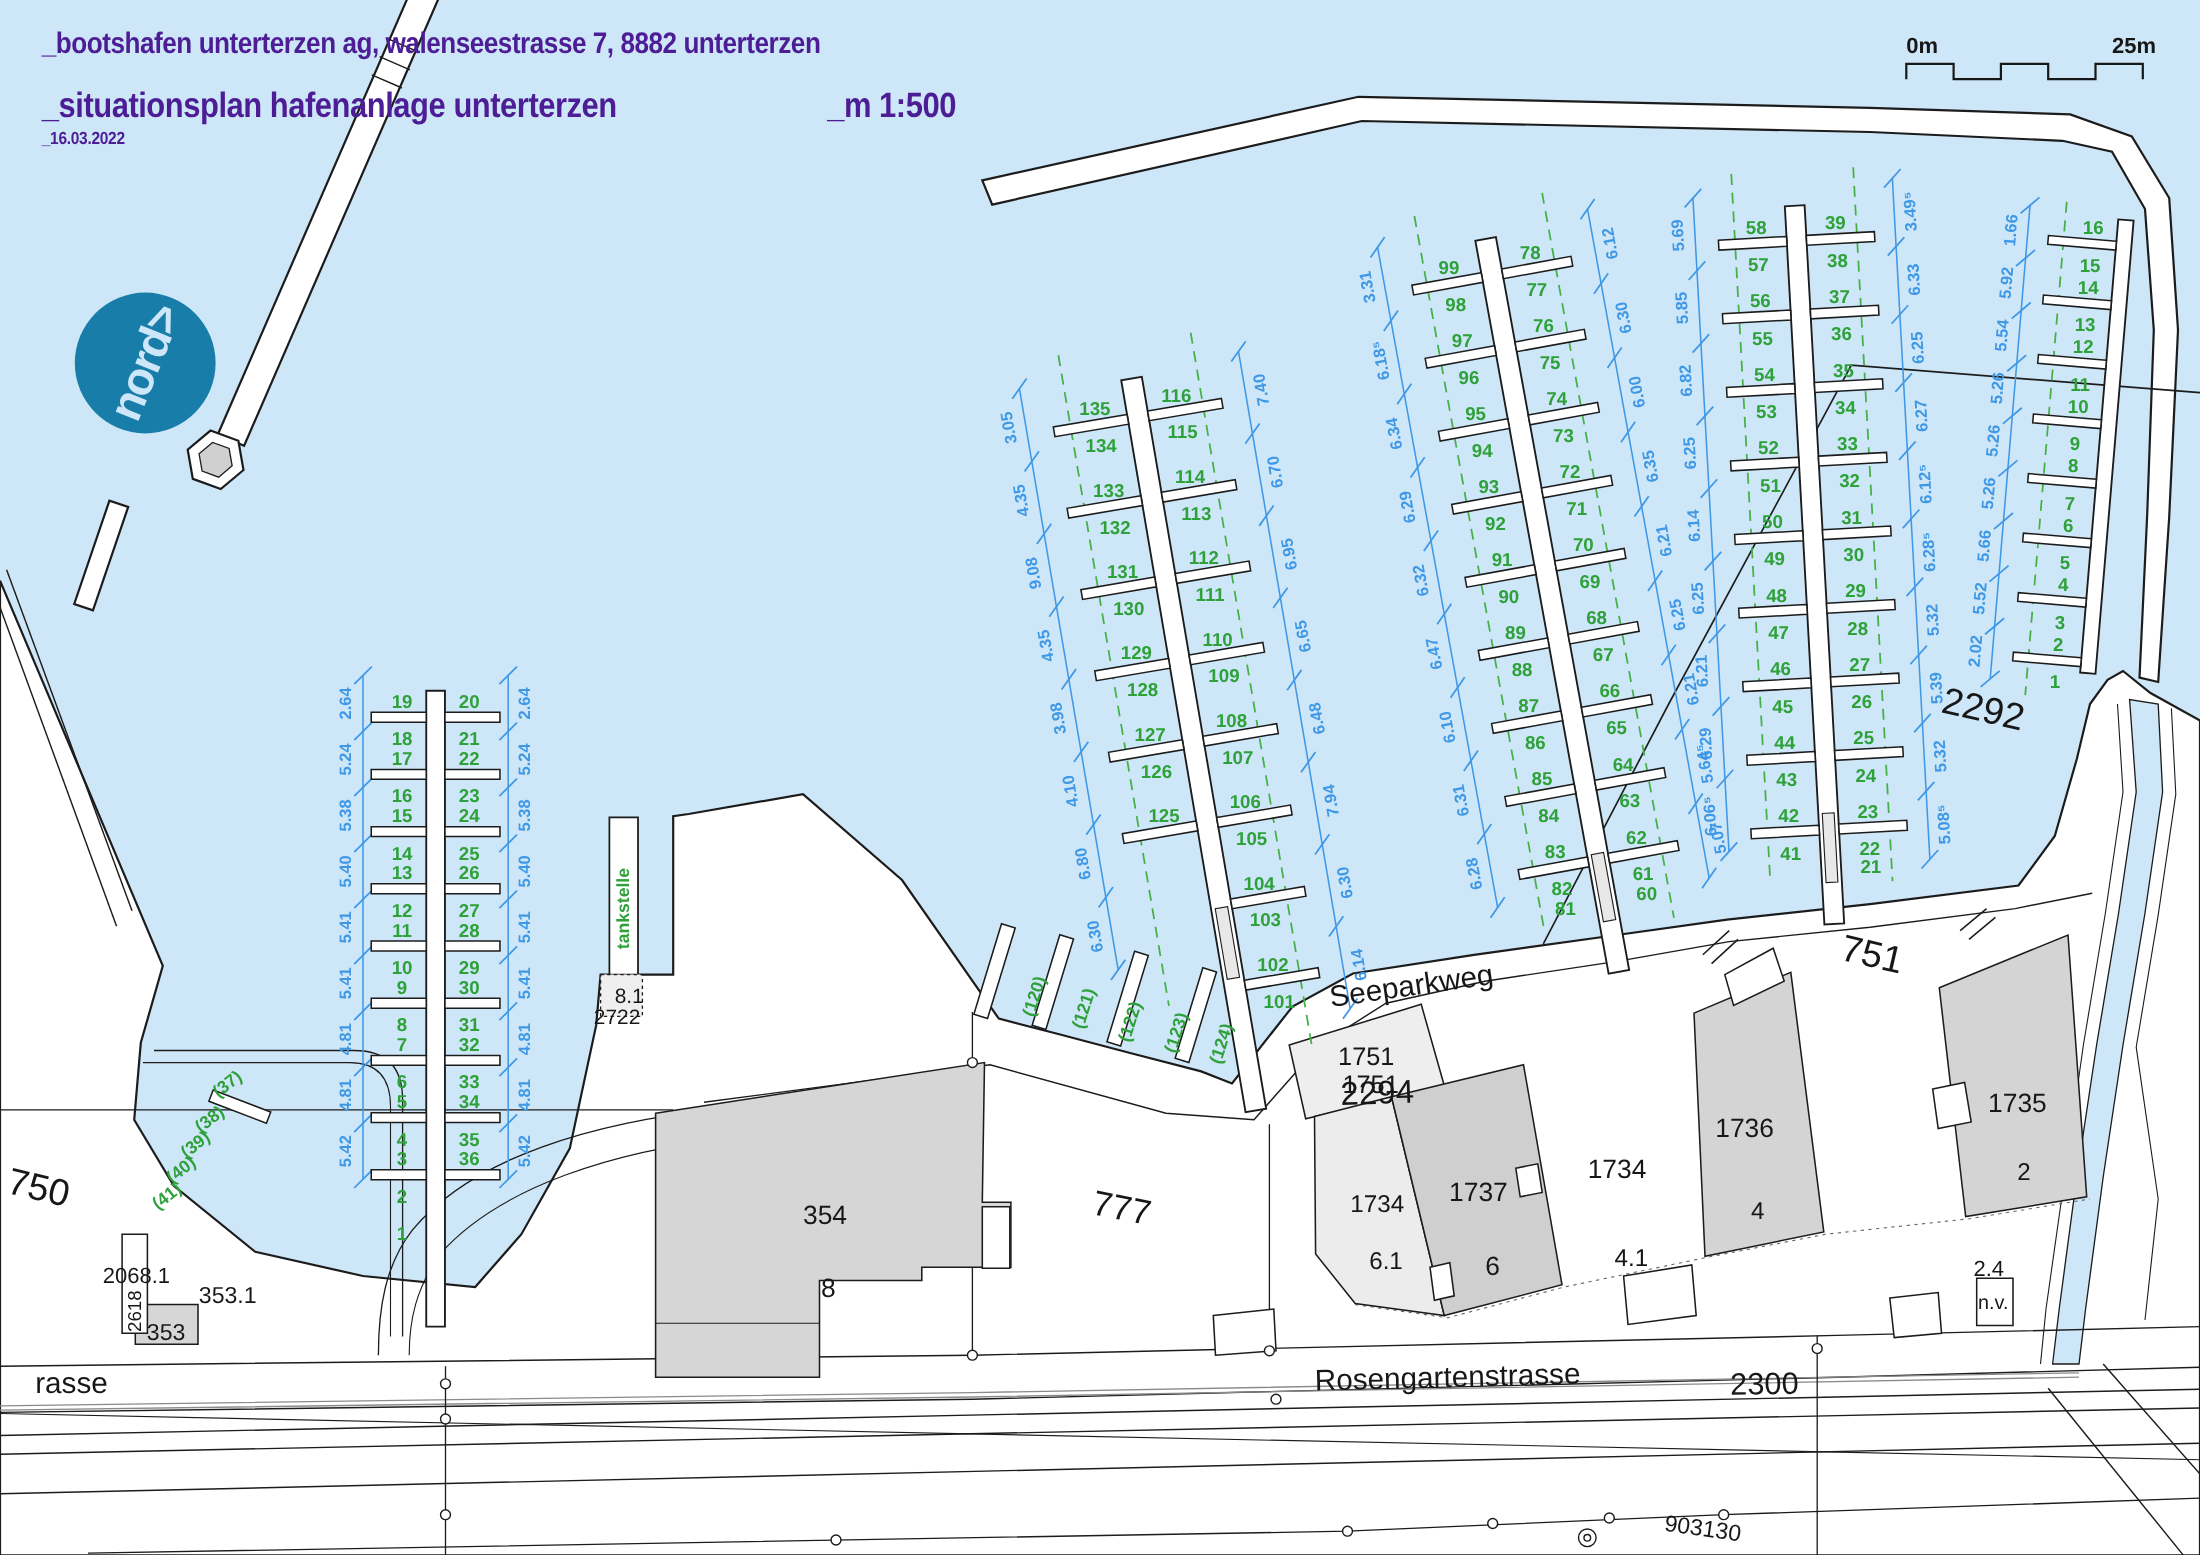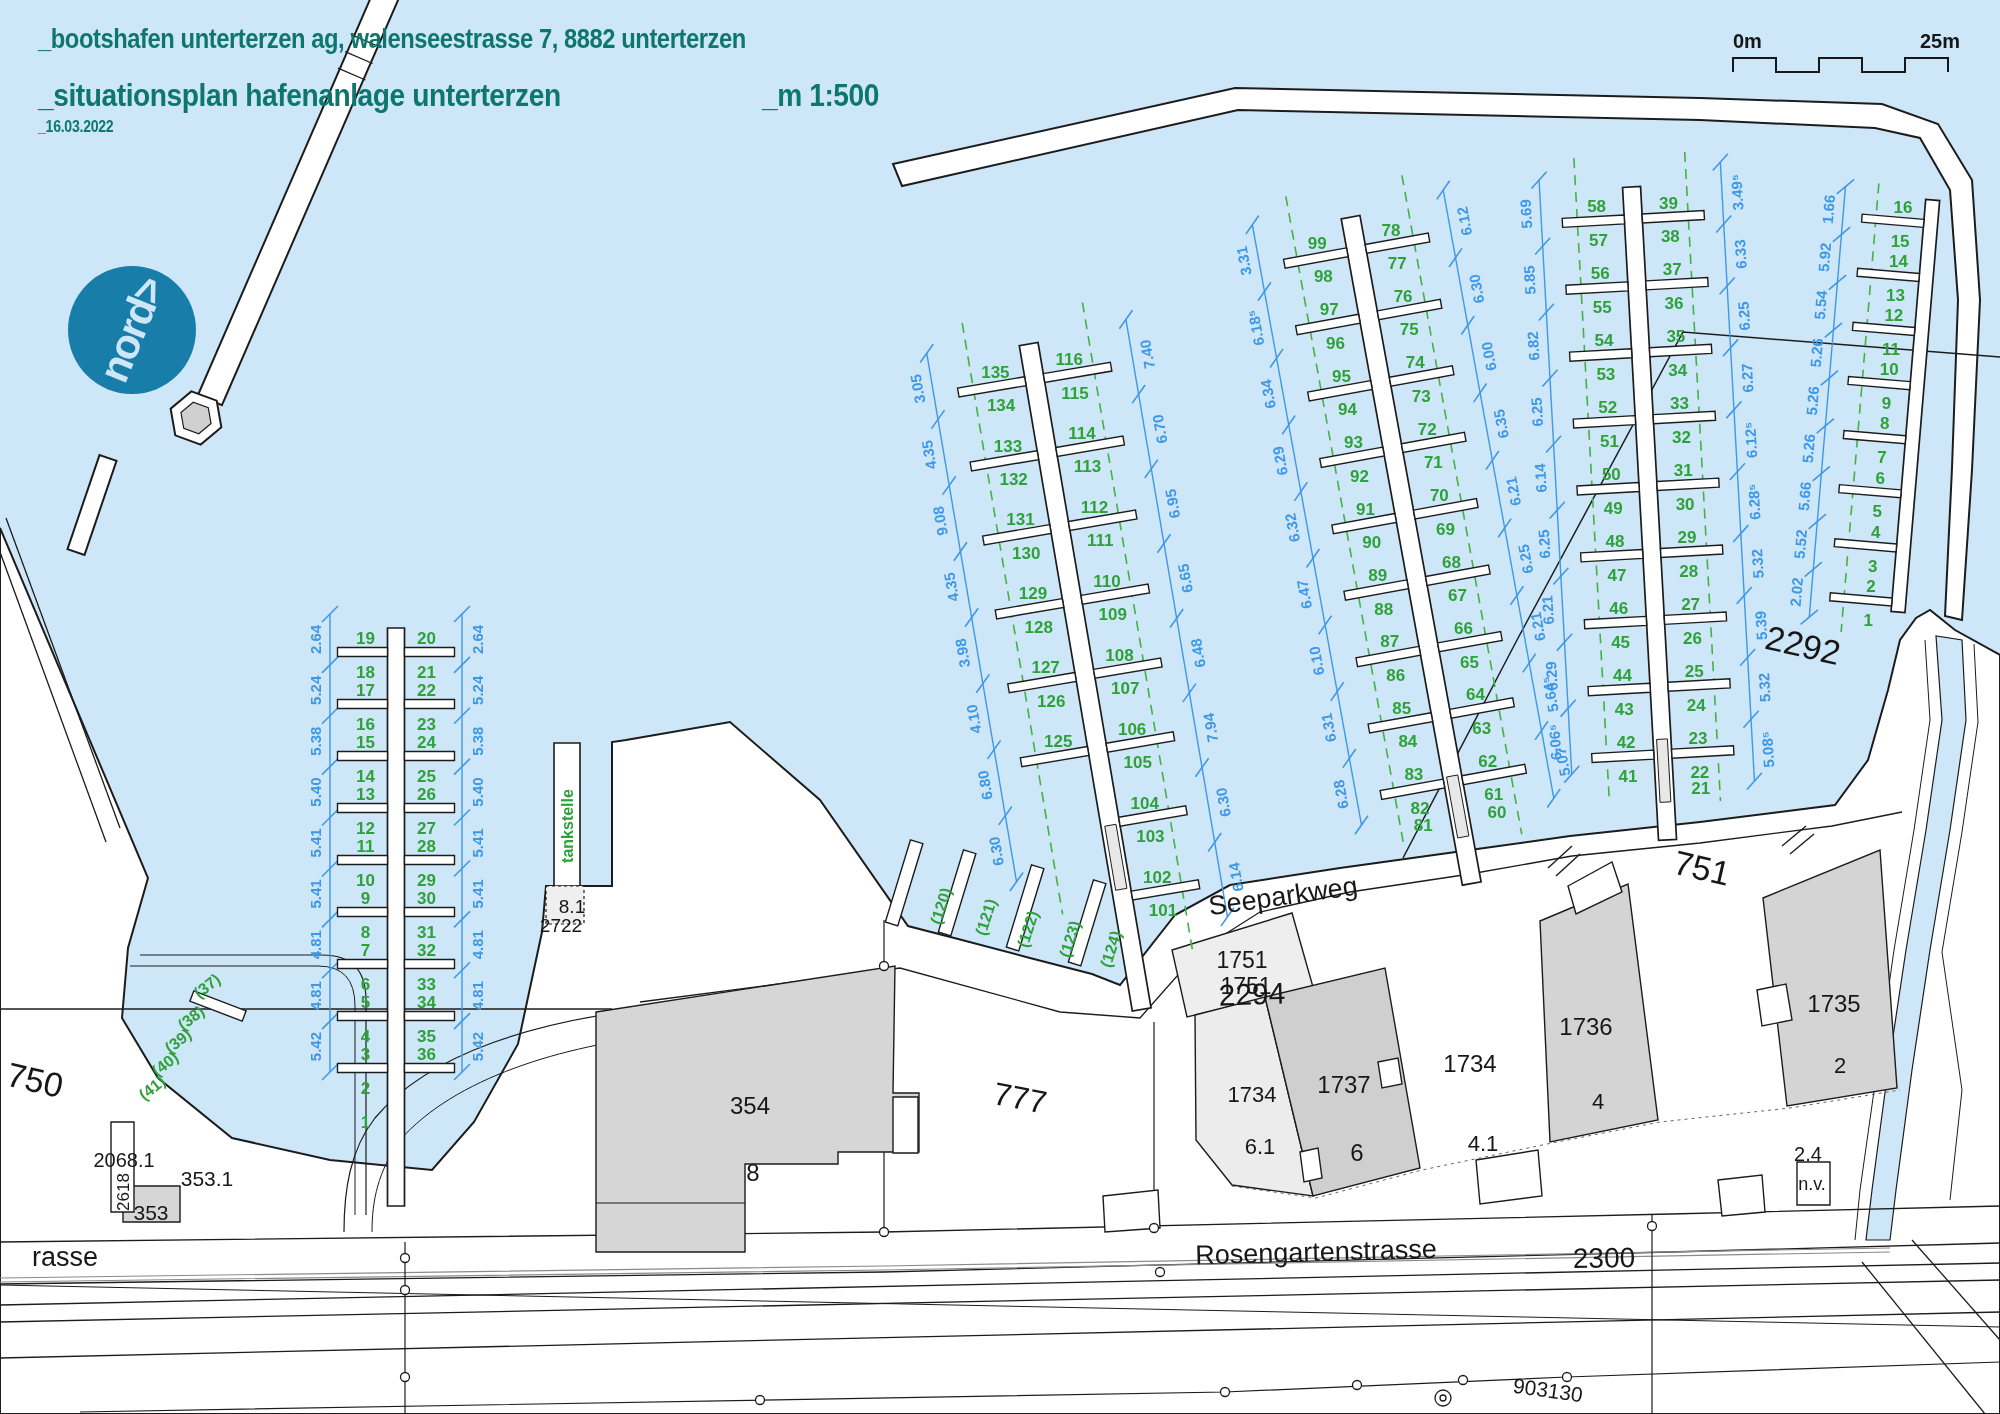--- a/index.html
+++ b/index.html
@@ -1,21 +1,21 @@
 <!DOCTYPE html>
 <html><head>
 <meta charset="utf-8">
 <style>
   html,body{margin:0;padding:0;background:#cee7f8;}
   .stage{position:relative;width:2000px;height:1414px;overflow:hidden;
          font-family:"Liberation Sans",sans-serif;background:#cee7f8;}
   svg{position:absolute;left:0;top:0;}
-  .titleblock{position:absolute;left:38px;top:24px;color:#0f766e;z-index:5;}
+  .titleblock{position:absolute;left:38px;top:24px;color:#4c1d95;z-index:5;}
   .t1{font-size:27px;font-weight:700;letter-spacing:-0.5px;transform:scaleX(0.88);transform-origin:left;white-space:nowrap;}
-  .t2row{display:flex;margin-top:22px;align-items:center;gap:10px;}
+  .t2row{display:flex;margin-top:22px;align-items:center;}
   .t2{font-size:32px;font-weight:700;letter-spacing:-0.5px;transform:scaleX(0.88);transform-origin:left;white-space:nowrap;}
   .tm{font-size:32px;font-weight:700;letter-spacing:-0.5px;margin-left:120px;transform:scaleX(0.88);transform-origin:left;white-space:nowrap;}
   .t3{font-size:16px;font-weight:700;letter-spacing:-0.3px;transform:scaleX(0.88);transform-origin:left;margin-top:4px;}
   .northbadge{position:absolute;left:68px;top:266px;width:128px;height:128px;border-radius:50%;
               background:#187da8;z-index:5;display:flex;align-items:center;justify-content:center;}
   .northbadge span{display:block;transform:rotate(-68deg);font-size:42px;font-weight:700;
                    letter-spacing:-2px;color:#cee7f8;transform-origin:center;}
   .scalebar{position:absolute;left:1728px;top:26px;z-index:5;}
 </style>
 </head>

